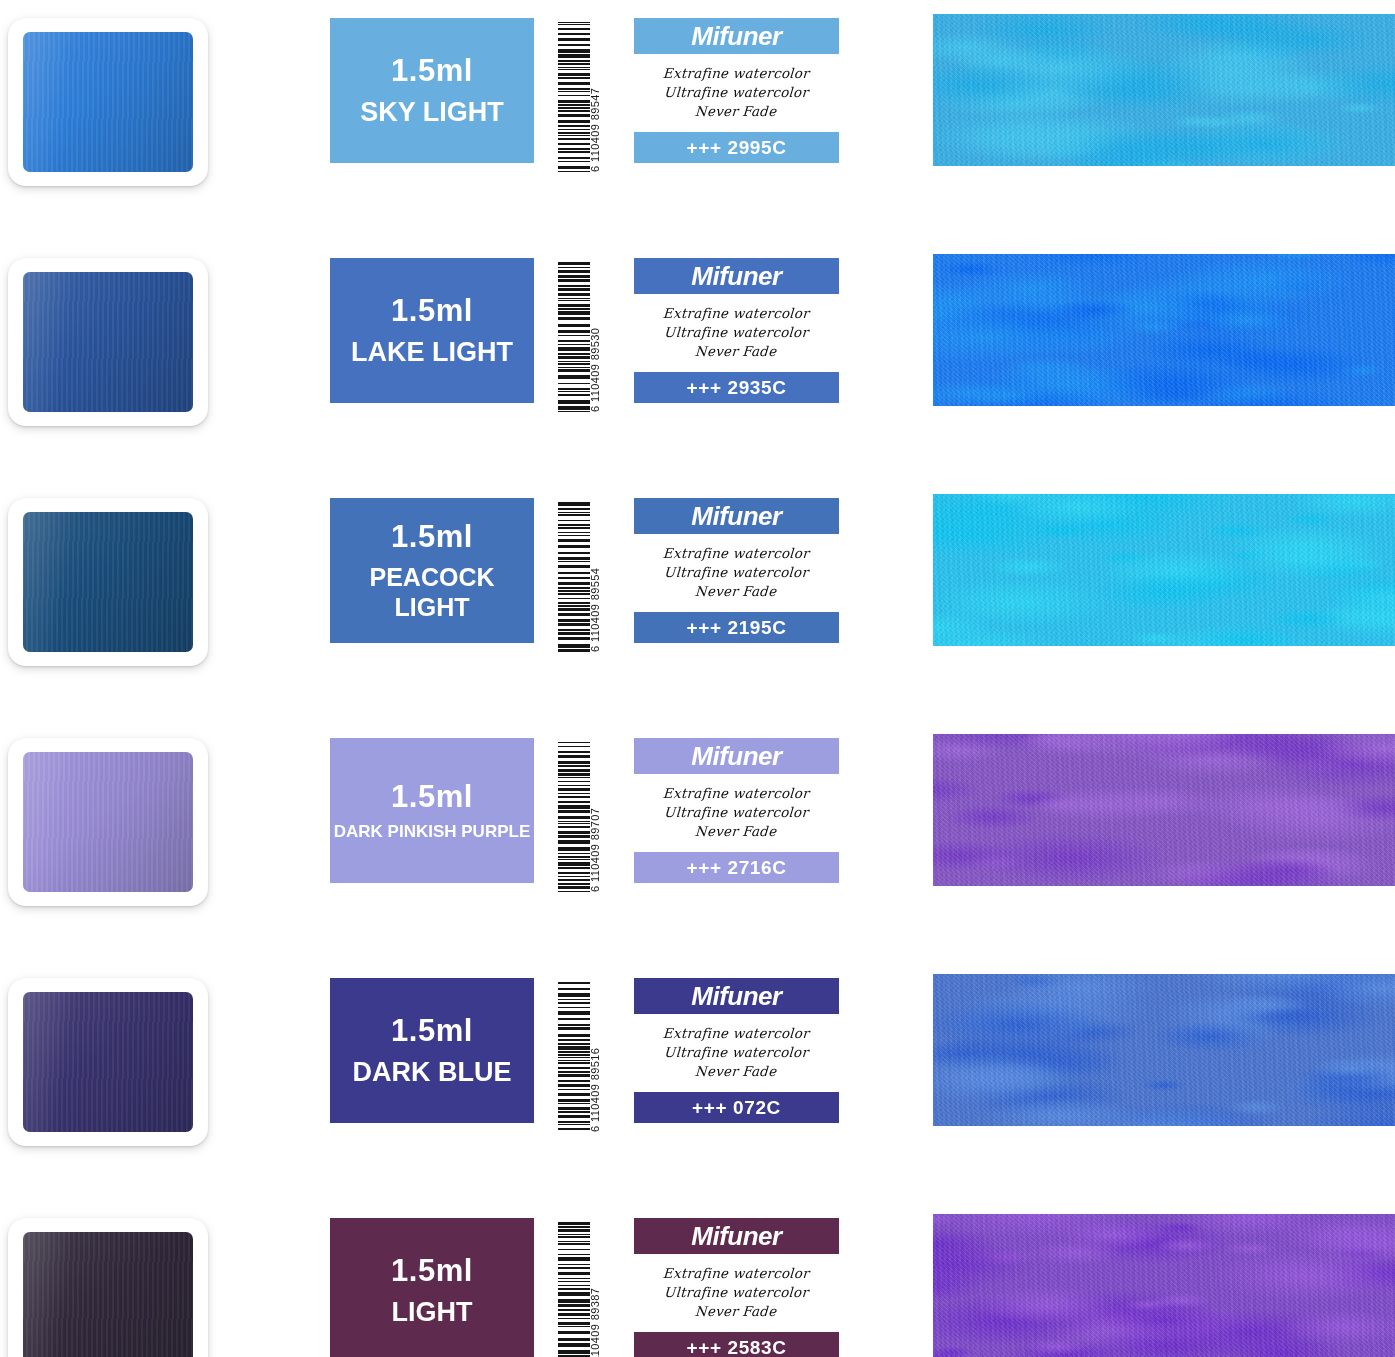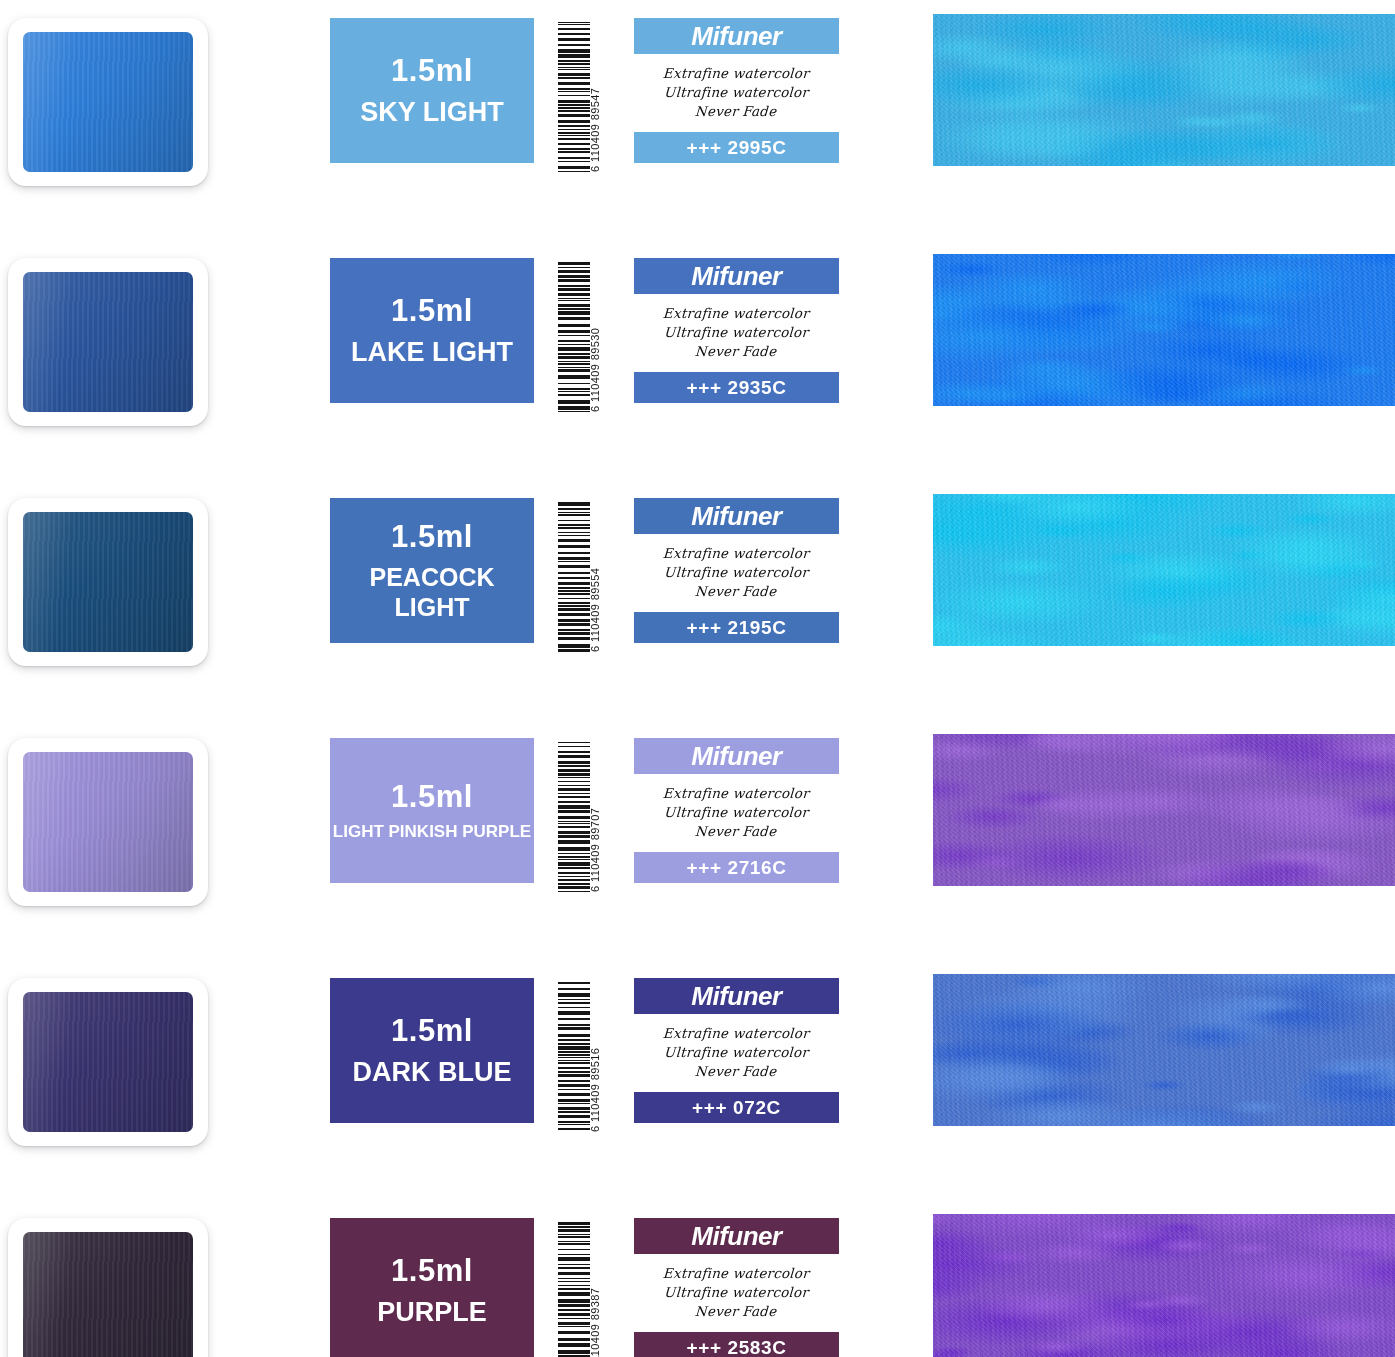--- a/index.html
+++ b/index.html
@@ -399,21 +399,21 @@
         <div class="tex" style="background-image: radial-gradient(13.6% 10.9% at 17.4% 0.5%, rgb(131, 219, 245) 0%, rgba(255, 255, 255, 0) 68%), radial-gradient(21.8% 17.4% at 49.9% 64.8%, rgb(30, 143, 176) 0%, rgba(255, 255, 255, 0) 68%), radial-gradient(23.6% 18.9% at 82.2% 43.2%, rgb(131, 219, 245) 0%, rgba(255, 255, 255, 0) 68%), radial-gradient(22.3% 17.8% at 31.2% 8.7%, rgb(131, 219, 245) 0%, rgba(255, 255, 255, 0) 68%), radial-gradient(8.1% 6.5% at 78.7% 41.7%, rgb(131, 219, 245) 0%, rgba(255, 255, 255, 0) 68%), radial-gradient(13.1% 10.5% at 80.8% 82.3%, rgb(30, 143, 176) 0%, rgba(255, 255, 255, 0) 68%), radial-gradient(17.6% 14.1% at 67.7% 96.3%, rgb(30, 143, 176) 0%, rgba(255, 255, 255, 0) 68%), radial-gradient(19.4% 15.5% at 99% 68.8%, rgb(131, 219, 245) 0%, rgba(255, 255, 255, 0) 68%), radial-gradient(25.2% 20.2% at 53% 50.4%, rgb(131, 219, 245) 0%, rgba(255, 255, 255, 0) 68%), radial-gradient(8.3% 6.6% at 27.9% 24.2%, rgb(30, 143, 176) 0%, rgba(255, 255, 255, 0) 68%), radial-gradient(15.5% 12.4% at 86.7% 49.4%, rgb(30, 143, 176) 0%, rgba(255, 255, 255, 0) 68%), radial-gradient(27.9% 22.3% at 8.6% 101.9%, rgb(131, 219, 245) 0%, rgba(255, 255, 255, 0) 68%), radial-gradient(25.8% 20.6% at 99.6% 81.6%, rgb(131, 219, 245) 0%, rgba(255, 255, 255, 0) 68%), radial-gradient(24.4% 19.5% at 100.2% 66%, rgb(30, 143, 176) 0%, rgba(255, 255, 255, 0) 68%), radial-gradient(24.3% 19.4% at 80.6% 34.4%, rgb(131, 219, 245) 0%, rgba(255, 255, 255, 0) 68%), radial-gradient(7.8% 6.2% at 92.3% 46.1%, rgb(131, 219, 245) 0%, rgba(255, 255, 255, 0) 68%), radial-gradient(32.8% 26.2% at 10.4% 12.6%, rgb(30, 143, 176) 0%, rgba(255, 255, 255, 0) 68%), radial-gradient(31% 24.8% at 44.2% 1.9%, rgb(30, 143, 176) 0%, rgba(255, 255, 255, 0) 68%), radial-gradient(27.5% 22% at 63.5% 102%, rgb(131, 219, 245) 0%, rgba(255, 255, 255, 0) 68%), radial-gradient(25.8% 20.6% at 37.5% 19.8%, rgb(30, 143, 176) 0%, rgba(255, 255, 255, 0) 68%), radial-gradient(17.8% 14.2% at 0.7% 87.1%, rgb(131, 219, 245) 0%, rgba(255, 255, 255, 0) 68%), radial-gradient(10.9% 8.7% at 65.8% 24.4%, rgb(30, 143, 176) 0%, rgba(255, 255, 255, 0) 68%), radial-gradient(24.2% 19.4% at 59.4% 57.4%, rgb(30, 143, 176) 0%, rgba(255, 255, 255, 0) 68%), radial-gradient(9.4% 7.5% at 26.8% 24.2%, rgb(30, 143, 176) 0%, rgba(255, 255, 255, 0) 68%), radial-gradient(29% 23.2% at 9% 26.6%, rgb(30, 143, 176) 0%, rgba(255, 255, 255, 0) 68%), radial-gradient(8.4% 6.7% at 48.3% 94.9%, rgb(131, 219, 245) 0%, rgba(255, 255, 255, 0) 68%), radial-gradient(7.3% 5.8% at 68.6% 40.4%, rgb(30, 143, 176) 0%, rgba(255, 255, 255, 0) 68%), radial-gradient(28.3% 22.6% at 18.7% 71.3%, rgb(131, 219, 245) 0%, rgba(255, 255, 255, 0) 68%), radial-gradient(13% 10.4% at 20.5% 48%, rgb(131, 219, 245) 0%, rgba(255, 255, 255, 0) 68%), radial-gradient(15.1% 12.1% at -0.3% 25.1%, rgb(30, 143, 176) 0%, rgba(255, 255, 255, 0) 68%), radial-gradient(9% 7.2% at 42% 42.1%, rgb(30, 143, 176) 0%, rgba(255, 255, 255, 0) 68%), radial-gradient(20.6% 16.5% at 91.6% 4.8%, rgb(131, 219, 245) 0%, rgba(255, 255, 255, 0) 68%), radial-gradient(8.6% 6.9% at 81.7% 16.4%, rgb(30, 143, 176) 0%, rgba(255, 255, 255, 0) 68%), radial-gradient(16.2% 13% at 93.8% 80.6%, rgb(131, 219, 245) 0%, rgba(255, 255, 255, 0) 68%);"></div>
         <div class="tex2" style="background-image: repeating-linear-gradient(42deg, rgba(255, 255, 255, 0.22) 0px, rgba(255, 255, 255, 0.22) 1px, rgba(0, 0, 0, 0) 1px, rgba(0, 0, 0, 0) 3px), repeating-linear-gradient(-48deg, rgba(0, 0, 0, 0.13) 0px, rgba(0, 0, 0, 0.13) 1px, rgba(0, 0, 0, 0) 1px, rgba(0, 0, 0, 0) 4px), repeating-linear-gradient(88deg, rgba(255, 255, 255, 0.1) 0px, rgba(255, 255, 255, 0.1) 2px, rgba(0, 0, 0, 0.06) 2px, rgba(0, 0, 0, 0.06) 5px);"></div>
       </div>
     </div>
     <div class="row" style="top: 720px;">
       <div class="pan-wrap">
         <div class="pan-inner" style="background: linear-gradient(145deg, rgb(162, 150, 219), rgb(155, 142, 216) 45%, rgb(136, 125, 190));"></div>
       </div>
       <div class="label-card" style="background: rgb(156, 158, 224);">
         <div class="ml">1.5ml</div>
-        <div class="cname" style="font-size: 17px;">LIGHT PINKISH PURPLE</div>
+        <div class="cname" style="font-size: 17px;">DARK PINKISH PURPLE</div>
       </div>
       <div class="barcode">
         <div class="bc-bars">
           <i style="height: 1px; background: rgb(21, 21, 21);"></i>
           <i style="height: 3px; background: rgb(255, 255, 255);"></i>
           <i style="height: 1px; background: rgb(21, 21, 21);"></i>
           <i style="height: 4px; background: rgb(255, 255, 255);"></i>
           <i style="height: 2px; background: rgb(21, 21, 21);"></i>
           <i style="height: 2px; background: rgb(255, 255, 255);"></i>
           <i style="height: 3px; background: rgb(21, 21, 21);"></i>
@@ -598,21 +598,21 @@
         <div class="tex" style="background-image: radial-gradient(12.7% 10.2% at 90.4% 62.1%, rgb(150, 174, 227) 0%, rgba(255, 255, 255, 0) 68%), radial-gradient(24.3% 19.4% at 27.6% 93.5%, rgb(150, 174, 227) 0%, rgba(255, 255, 255, 0) 68%), radial-gradient(30.2% 24.2% at 75.2% -1.8%, rgb(150, 174, 227) 0%, rgba(255, 255, 255, 0) 68%), radial-gradient(11.3% 9% at 77.4% 27.9%, rgb(55, 86, 152) 0%, rgba(255, 255, 255, 0) 68%), radial-gradient(30.3% 24.2% at 18.4% 33.7%, rgb(55, 86, 152) 0%, rgba(255, 255, 255, 0) 68%), radial-gradient(14.3% 11.4% at 71.7% 20.4%, rgb(150, 174, 227) 0%, rgba(255, 255, 255, 0) 68%), radial-gradient(18.4% 14.7% at 60% 41.1%, rgb(55, 86, 152) 0%, rgba(255, 255, 255, 0) 68%), radial-gradient(31.3% 25% at 26.2% 23.8%, rgb(150, 174, 227) 0%, rgba(255, 255, 255, 0) 68%), radial-gradient(24.6% 19.7% at 32.2% 8.8%, rgb(150, 174, 227) 0%, rgba(255, 255, 255, 0) 68%), radial-gradient(7.2% 5.8% at 50% 73.2%, rgb(55, 86, 152) 0%, rgba(255, 255, 255, 0) 68%), radial-gradient(30.3% 24.2% at 49.8% 103%, rgb(150, 174, 227) 0%, rgba(255, 255, 255, 0) 68%), radial-gradient(19.1% 15.3% at 16% 68.2%, rgb(150, 174, 227) 0%, rgba(255, 255, 255, 0) 68%), radial-gradient(31% 24.8% at 100.9% 100.3%, rgb(55, 86, 152) 0%, rgba(255, 255, 255, 0) 68%), radial-gradient(24.2% 19.4% at 97.8% 9.3%, rgb(150, 174, 227) 0%, rgba(255, 255, 255, 0) 68%), radial-gradient(16.2% 13% at 89.9% 66.8%, rgb(55, 86, 152) 0%, rgba(255, 255, 255, 0) 68%), radial-gradient(25.4% 20.3% at 98.3% 64.6%, rgb(150, 174, 227) 0%, rgba(255, 255, 255, 0) 68%), radial-gradient(25.2% 20.2% at 19.2% 33.3%, rgb(150, 174, 227) 0%, rgba(255, 255, 255, 0) 68%), radial-gradient(18.1% 14.5% at 63.1% 38.5%, rgb(150, 174, 227) 0%, rgba(255, 255, 255, 0) 68%), radial-gradient(20.6% 16.5% at 91.4% 75.3%, rgb(55, 86, 152) 0%, rgba(255, 255, 255, 0) 68%), radial-gradient(19% 15.2% at 100% 64.8%, rgb(150, 174, 227) 0%, rgba(255, 255, 255, 0) 68%), radial-gradient(30.7% 24.6% at 12.1% 68.9%, rgb(150, 174, 227) 0%, rgba(255, 255, 255, 0) 68%), radial-gradient(26.5% 21.2% at 24.5% 80.3%, rgb(55, 86, 152) 0%, rgba(255, 255, 255, 0) 68%), radial-gradient(22.7% 18.2% at 26.4% 58.7%, rgb(55, 86, 152) 0%, rgba(255, 255, 255, 0) 68%), radial-gradient(18.4% 14.7% at 7.2% 52.7%, rgb(55, 86, 152) 0%, rgba(255, 255, 255, 0) 68%), radial-gradient(31% 24.8% at 19.8% 53.3%, rgb(55, 86, 152) 0%, rgba(255, 255, 255, 0) 68%), radial-gradient(9.8% 7.8% at 70% 87.6%, rgb(150, 174, 227) 0%, rgba(255, 255, 255, 0) 68%), radial-gradient(27.3% 21.8% at 95.4% 78.7%, rgb(55, 86, 152) 0%, rgba(255, 255, 255, 0) 68%), radial-gradient(16.3% 13% at 33.6% 37.9%, rgb(55, 86, 152) 0%, rgba(255, 255, 255, 0) 68%), radial-gradient(31% 24.8% at 85.4% 8.4%, rgb(55, 86, 152) 0%, rgba(255, 255, 255, 0) 68%), radial-gradient(21.2% 17% at 90.2% 76.1%, rgb(150, 174, 227) 0%, rgba(255, 255, 255, 0) 68%), radial-gradient(30% 24% at 54.1% 100.4%, rgb(55, 86, 152) 0%, rgba(255, 255, 255, 0) 68%), radial-gradient(9% 7.2% at 22.8% 5.1%, rgb(55, 86, 152) 0%, rgba(255, 255, 255, 0) 68%), radial-gradient(25.8% 20.6% at 80.3% 27.9%, rgb(55, 86, 152) 0%, rgba(255, 255, 255, 0) 68%), radial-gradient(26.1% 20.9% at 66.6% 25.9%, rgb(150, 174, 227) 0%, rgba(255, 255, 255, 0) 68%);"></div>
         <div class="tex2" style="background-image: repeating-linear-gradient(42deg, rgba(255, 255, 255, 0.22) 0px, rgba(255, 255, 255, 0.22) 1px, rgba(0, 0, 0, 0) 1px, rgba(0, 0, 0, 0) 3px), repeating-linear-gradient(-48deg, rgba(0, 0, 0, 0.13) 0px, rgba(0, 0, 0, 0.13) 1px, rgba(0, 0, 0, 0) 1px, rgba(0, 0, 0, 0) 4px), repeating-linear-gradient(88deg, rgba(255, 255, 255, 0.1) 0px, rgba(255, 255, 255, 0.1) 2px, rgba(0, 0, 0, 0.06) 2px, rgba(0, 0, 0, 0.06) 5px);"></div>
       </div>
     </div>
     <div class="row" style="top: 1200px;">
       <div class="pan-wrap">
         <div class="pan-inner" style="background: linear-gradient(145deg, rgb(65, 57, 74), rgb(51, 42, 60) 45%, rgb(45, 37, 53));"></div>
       </div>
       <div class="label-card" style="background: rgb(94, 42, 78);">
         <div class="ml">1.5ml</div>
-        <div class="cname" style="font-size: 27px;">PURPLE</div>
+        <div class="cname" style="font-size: 27px;">LIGHT</div>
       </div>
       <div class="barcode">
         <div class="bc-bars">
           <i style="height: 3px; background: rgb(21, 21, 21);"></i>
           <i style="height: 1px; background: rgb(255, 255, 255);"></i>
           <i style="height: 2px; background: rgb(21, 21, 21);"></i>
           <i style="height: 1px; background: rgb(255, 255, 255);"></i>
           <i style="height: 3px; background: rgb(21, 21, 21);"></i>
           <i style="height: 2px; background: rgb(255, 255, 255);"></i>
           <i style="height: 1px; background: rgb(21, 21, 21);"></i>

